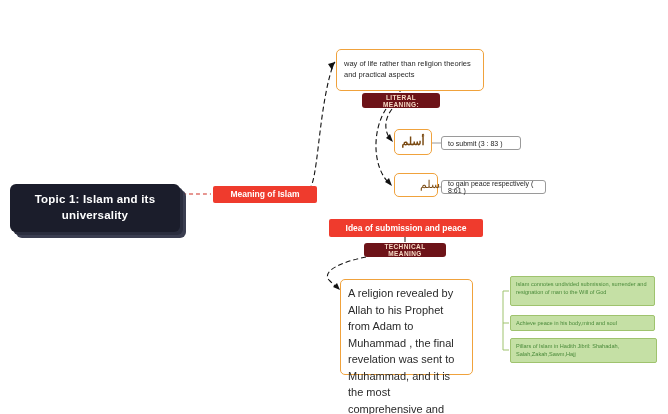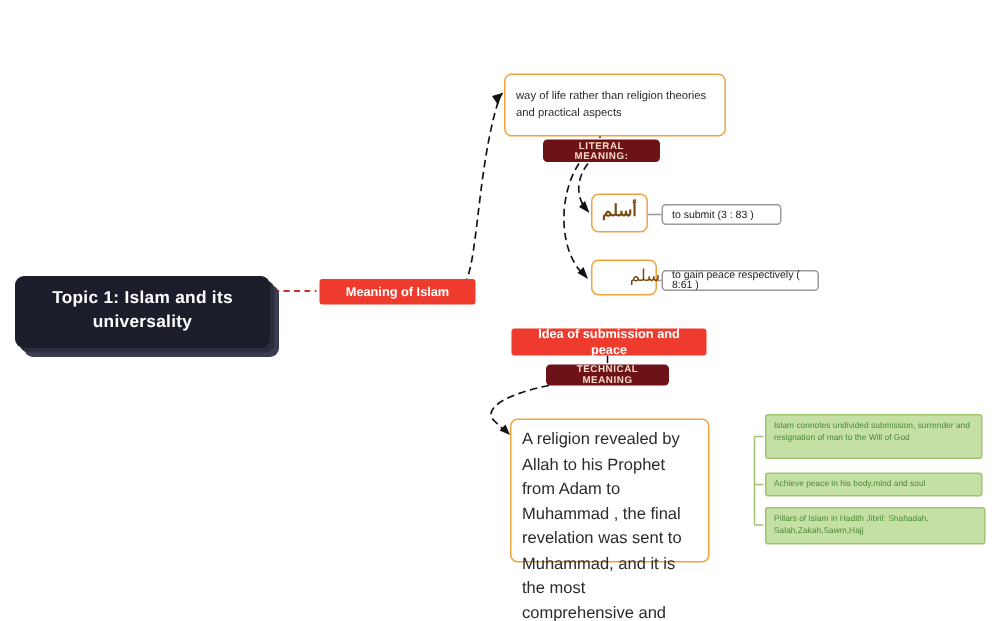--- a/index.html
+++ b/index.html
@@ -68,23 +68,23 @@
     line-height: 1.25;
   }
   #node-meaning-of-islam {
     left: 213px;
     top: 186px;
     width: 104px;
     height: 17px;
     font-size: 8.5px;
   }
   #node-idea-submission {
-    left: 341px;
+    left: 329px;
     top: 219px;
-    width: 130px;
+    width: 154px;
     height: 18px;
     font-size: 8.5px;
   }
 
   
   .darkred-node {
     position: absolute;
     background: #6d1318;
     color: #f7d9c4;
     font-size: 6.5px;

